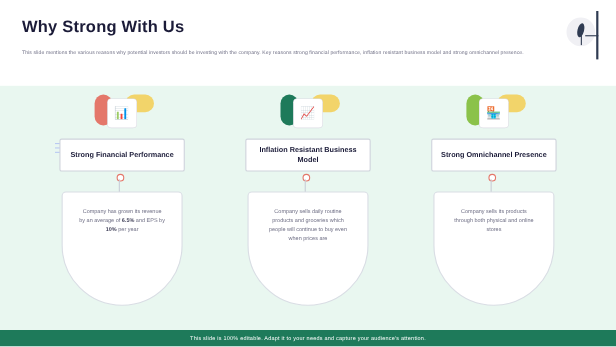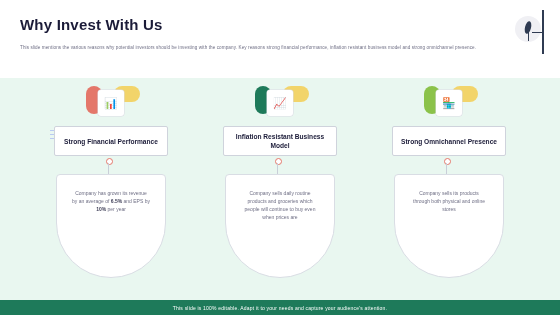--- a/index.html
+++ b/index.html
@@ -263,21 +263,21 @@
     background: #b9c9f2;
     margin-bottom: 2.6px;
   }
 </style>
 </head>
 <body>
 
 <div class="slide">
 
   <div class="header">
-    <div class="title">Why Invest With Us</div>
+    <div class="title">Why Strong With Us</div>
     <div class="subtitle">This slide mentions the various reasons why potential investors should be investing with the company. Key reasons strong financial performance, inflation resistant business model and strong omnichannel presence.</div>
     <div class="emblem">
       <div class="circle"></div>
       <div class="leaf"></div>
       <div class="stem"></div>
       <div class="bar-v"></div>
       <div class="bar-h"></div>
     </div>
   </div>
 

